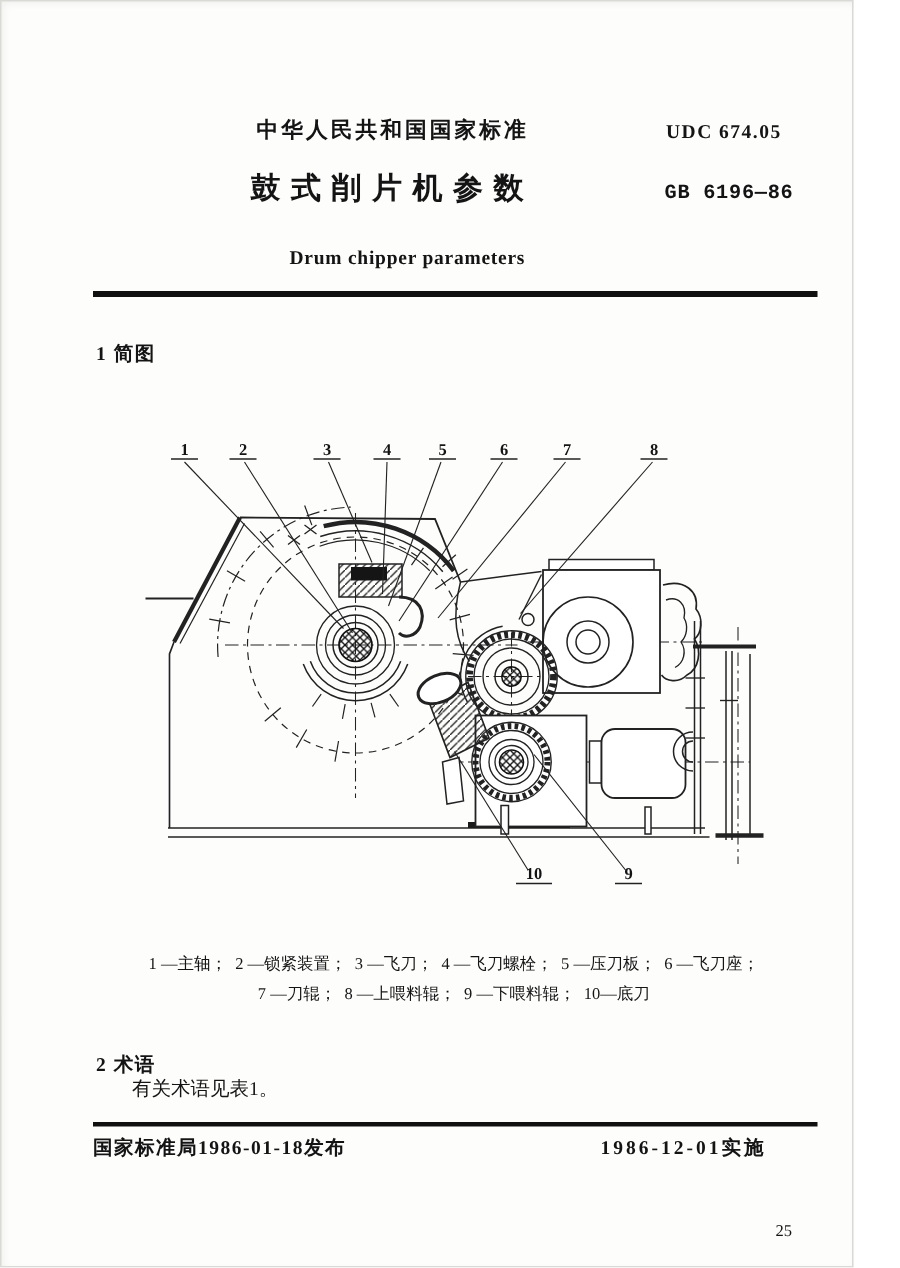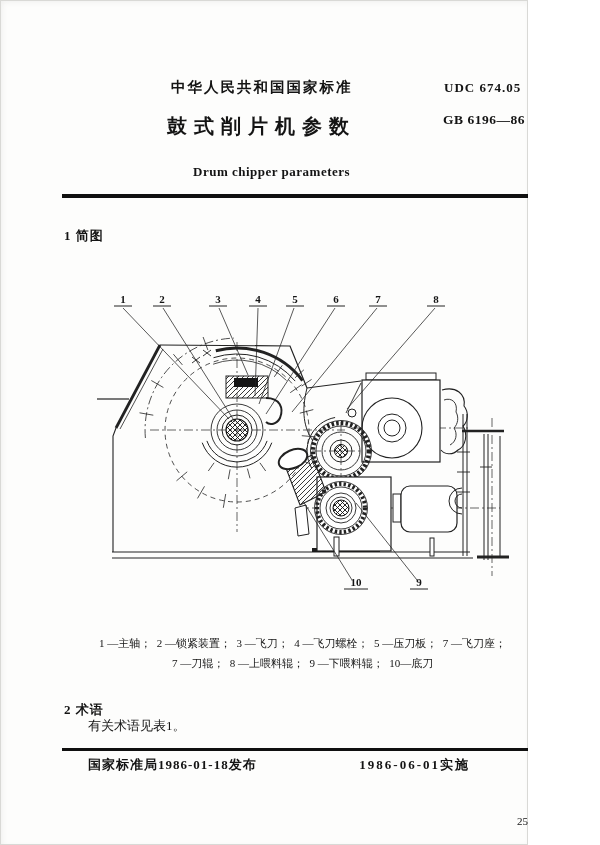--- a/index.html
+++ b/index.html
@@ -1,51 +1,51 @@
 <!DOCTYPE html>
 <html><head>
 <meta charset="utf-8">
 <style>
   html,body{margin:0;padding:0;background:#ffffff;}
   .page{
     position:relative;
-    width:528px;height:845px;
+    width:569px;height:845px;
     background:#fdfdfc;
     overflow:hidden;
     font-family:"Liberation Serif","DejaVu Serif",serif;
     color:#141414;
     box-shadow:inset 0 0 0 1px #d9d9d6, inset 2px 2px 6px rgba(0,0,0,0.06);
   }
   .abs{position:absolute;line-height:1.15;white-space:nowrap;}
   .b{font-weight:bold;}
   .org-line{font-size:14.5px;letter-spacing:2px;}
   .udc{font-size:13px;letter-spacing:1px;}
   .doc-title{font-size:20px;letter-spacing:7px;}
   .gb-code{font-size:13.5px;letter-spacing:0.5px;}
   .en-title{font-size:13px;letter-spacing:0.5px;margin-top:15px;}
   .rule{background:#101010;}
   .body-text{font-size:13px;}
   .sec-head{font-size:13px;font-weight:bold;letter-spacing:1px;}
   .caption{font-size:11px;white-space:pre;text-align:center;width:485px;}
   .note{font-size:11.5px;}
-  .footer-text{font-size:13px;font-weight:bold;letter-spacing:1px;margin-left:26px;}
+  .footer-text{font-size:13px;font-weight:bold;letter-spacing:1px;}
   .pagenum{font-size:11px;}
   svg text{font-family:"Liberation Serif","DejaVu Serif",serif;font-size:11px;font-weight:bold;fill:#141414;}
   .ln{stroke:#222;fill:none;}
 </style>
 </head>
 <body>
 
 <div class="page">
 
   <div class="abs b org-line" style="left:171px;top:79px;">中华人民共和国国家标准</div>
   <div class="abs b udc" style="left:444px;top:81px;">UDC  674.05</div>
 
   <div class="abs b doc-title" style="left:167px;top:115px;font-family:Liberation Serif, serif;">鼓式削片机参数</div>
-  <div class="abs b gb-code" style="left:443px;top:112px;">GB  6196—86</div>
+  <div class="abs b gb-code" style="left:443px;top:122px;font-family:Liberation Mono, monospace;">GB  6196—86</div>
 
   <div class="abs b en-title" style="left:193px;top:150px;">Drum chipper parameters</div>
 
   <div class="abs rule" style="left:62px;top:194px;width:483px;height:4px;"></div>
 
 
   <div class="abs sec-head" style="left:64px;top:229px;">1  简图</div>
 
   <svg class="abs" style="left:60px;top:288px;" width="485" height="340" viewBox="60 288 485 340">
     <defs>
@@ -227,24 +227,24 @@
         <path d="M286,306 L304,306"></path>
         <path d="M327,306 L345,306"></path>
         <path d="M369,306 L387,306"></path>
         <path d="M427,306 L445,306"></path>
         <path d="M410,589 L428,589"></path>
         <path d="M344,589 L368,589"></path>
       </g>
     </g>
   </svg>
 
-  <div class="abs caption" style="left:60px;top:637px;">1 —主轴；  2 —锁紧装置；  3 —飞刀；  4 —飞刀螺栓；  5 —压刀板；  7 —飞刀座；</div>
+  <div class="abs caption" style="left:60px;top:637px;">1 —主轴；  2 —锁紧装置；  3 —飞刀；  4 —飞刀螺栓；  5 —压刀板；  6 —飞刀座；</div>
   <div class="abs caption" style="left:60px;top:657px;">7 —刀辊；  8 —上喂料辊；  9 —下喂料辊；  10—底刀</div>
 
   <div class="abs sec-head" style="left:64px;top:703px;">2  术语</div>
   <div class="abs body-text" style="left:88px;top:719px;">有关术语见表1。</div>
 
   <div class="abs rule" style="left:62px;top:748px;width:483px;height:3px;"></div>
   <div class="abs footer-text" style="left:62px;top:758px;">国家标准局1986-01-18发布</div>
-  <div class="abs footer-text" style="right:58px;top:758px;letter-spacing:2px;">1986-06-01实施</div>
+  <div class="abs footer-text" style="right:58px;top:758px;letter-spacing:2px;">1986-12-01实施</div>
   <div class="abs pagenum" style="left:517px;top:781px;margin-top:34px;">25</div>
 
 </div>
 
 </body></html>

